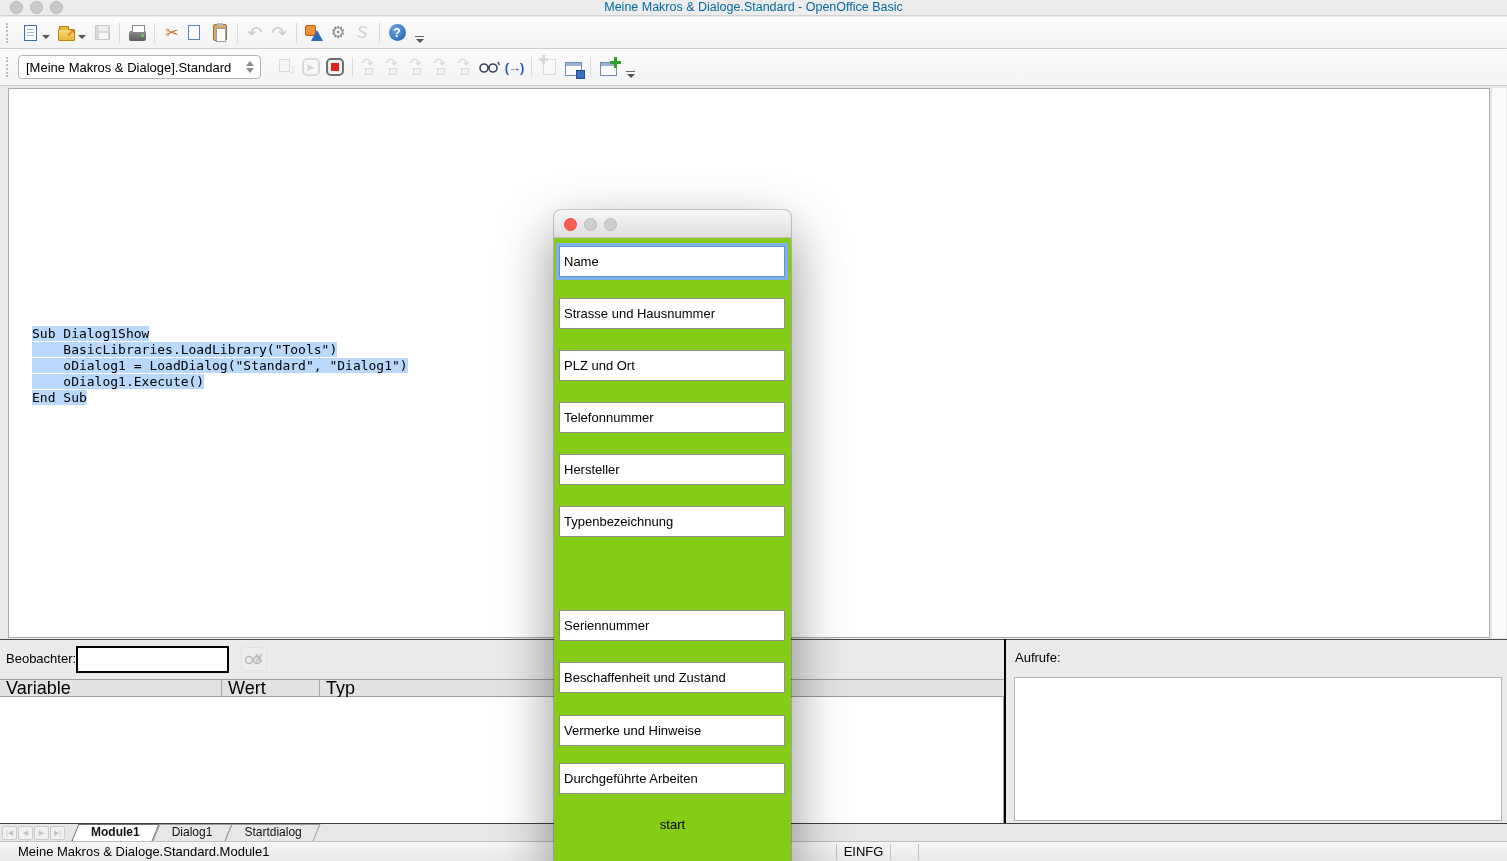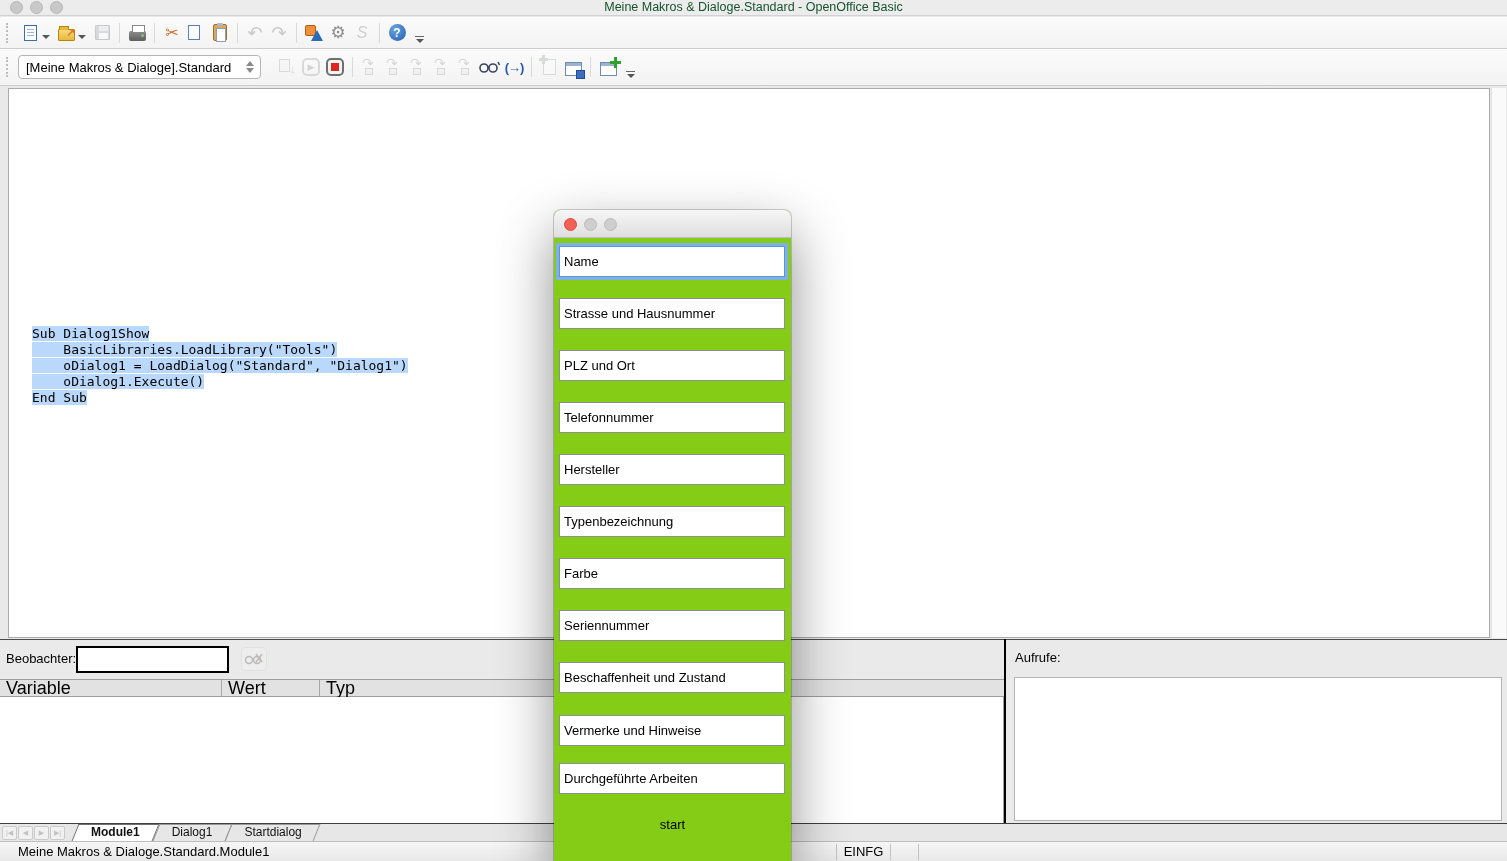--- a/index.html
+++ b/index.html
@@ -6,21 +6,21 @@
   html,body { width:1507px; height:861px; overflow:hidden; background:#e9e9e9;
     font-family:"Liberation Sans", sans-serif; color:#000; }
   .app { position:relative; width:1507px; height:861px; }
 
   
   .titlebar { position:absolute; top:0; left:0; right:0; height:16px;
     background:#ececec; border-bottom:1px solid #d2d2d2; }
   .lights { position:absolute; left:10px; top:1px; display:flex; gap:7px; }
   .light { width:13px; height:13px; border-radius:50%; background:#c9c9c9; border:1px solid #b7b7b7; }
   .win-title { position:absolute; left:0; right:0; top:0; height:16px; line-height:15px;
-    text-align:center; font-size:12.5px; color:#14532d; }
+    text-align:center; font-size:12.5px; color:#0369a1; }
 
   
   .toolbar { position:absolute; left:0; right:0; display:flex; align-items:center;
     background:linear-gradient(#fbfbfb,#f3f3f3); border-bottom:1px solid #cdcdcd; padding-left:4px; }
   .tb1 { top:17px; height:32px; }
   .tb2 { top:49px; height:37px; }
   .handle { width:5px; height:20px; border-left:2px dotted #bdbdbd; margin:0 7px 0 2px; }
   .icon { width:24px; height:24px; display:flex; align-items:center; justify-content:center;
     position:relative; flex:none; }
   .dis { opacity:.32; filter:grayscale(85%); }
@@ -387,21 +387,20 @@
         <span class="dlg-gray"></span>
         <span class="dlg-gray"></span>
       </div>
     </div>
     <input class="dfield focused" style="top: 36px;" value="Name">
     <input class="dfield" style="top: 88px;" value="Strasse und Hausnummer">
     <input class="dfield" style="top: 140px;" value="PLZ und Ort">
     <input class="dfield" style="top: 192px;" value="Telefonnummer">
     <input class="dfield" style="top: 244px;" value="Hersteller">
     <input class="dfield" style="top: 296px;" value="Typenbezeichnung">
-    <input class="dfield" style="top: 348px;" value="Farbe">
     <input class="dfield" style="top: 400px;" value="Seriennummer">
     <input class="dfield" style="top: 452px;" value="Beschaffenheit und Zustand">
     <input class="dfield" style="top: 505px;" value="Vermerke und Hinweise">
     <input class="dfield" style="top: 553px;" value="Durchgeführte Arbeiten">
     <div class="dlg-start">start</div>
   </div>
 
 </div>
 
 </body></html>

